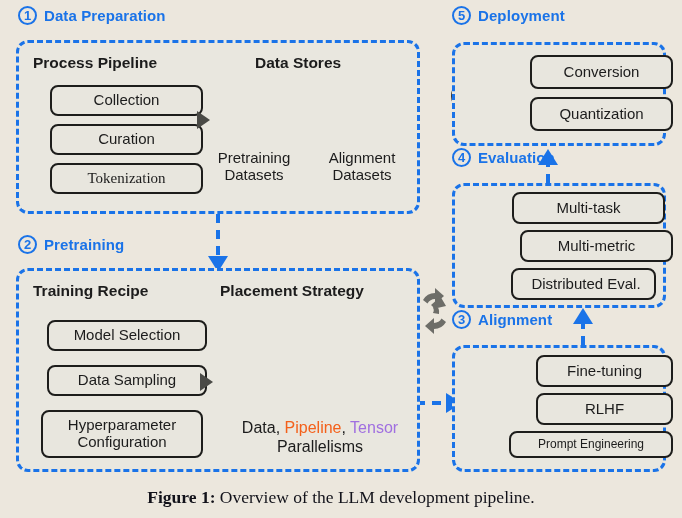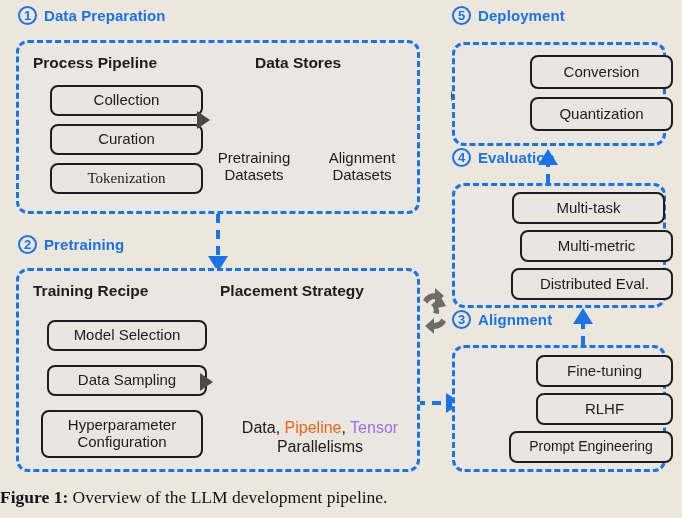--- a/index.html
+++ b/index.html
@@ -117,21 +117,21 @@
   }
   .par .c-data { color: #1c1c1c; }
   .par .c-pipe { color: #f4601a; }
   .par .c-tens { color: #a06fe0; }
 
   
   .figcap {
     position: absolute;
     left: 0; top: 487px;
     width: 682px;
-    text-align: left;
+    text-align: center;
     font-family: "Liberation Serif", serif;
     font-size: 17.5px;
     color: #12121a;
   }
   .figcap b { font-weight: 700; }
 </style>
 </head>
 <body>
 
 <div id="root">
@@ -279,29 +279,29 @@
   <div class="item" style="left:513px; top:97px; width:143px; height:34px;">Quantization</div>
 
   <div class="sec-head" style="left:452px; top:148px;">
     <span class="circnum">4</span>
     <span class="sec-title">Evaluation</span>
   </div>
   <div class="panel" style="left:452px; top:183px; width:214px; height:125px;"></div>
 
   <div class="item" style="left:495px; top:192px; width:153px; height:32px;">Multi-task</div>
   <div class="item" style="left:503px; top:230px; width:153px; height:32px;">Multi-metric</div>
-  <div class="item" style="left:494px; top:268px; width:162px; height:32px;padding-left:9px;">Distributed Eval.</div>
+  <div class="item" style="left:494px; top:268px; width:145px; height:32px;padding-left:9px;">Distributed Eval.</div>
 
   <div class="sec-head" style="left:452px; top:310px;">
     <span class="circnum">3</span>
     <span class="sec-title">Alignment</span>
   </div>
   <div class="panel" style="left:452px; top:345px; width:214px; height:127px;"></div>
 
   <div class="item" style="left:519px; top:355px; width:137px; height:32px;">Fine-tuning</div>
   <div class="item" style="left:519px; top:393px; width:137px; height:32px;">RLHF</div>
-  <div class="item" style="left:492px; top:431px; width:164px; height:32px; font-size:14px;">Prompt Engineering</div>
+  <div class="item" style="left:492px; top:431px; width:164px; height:27px; font-size:12px;">Prompt Engineering</div>
 
   <div class="figcap">
     <b>Figure 1:</b><span> Overview of the LLM development pipeline.</span>
   </div>
 
 </div>
 
 </body></html>

